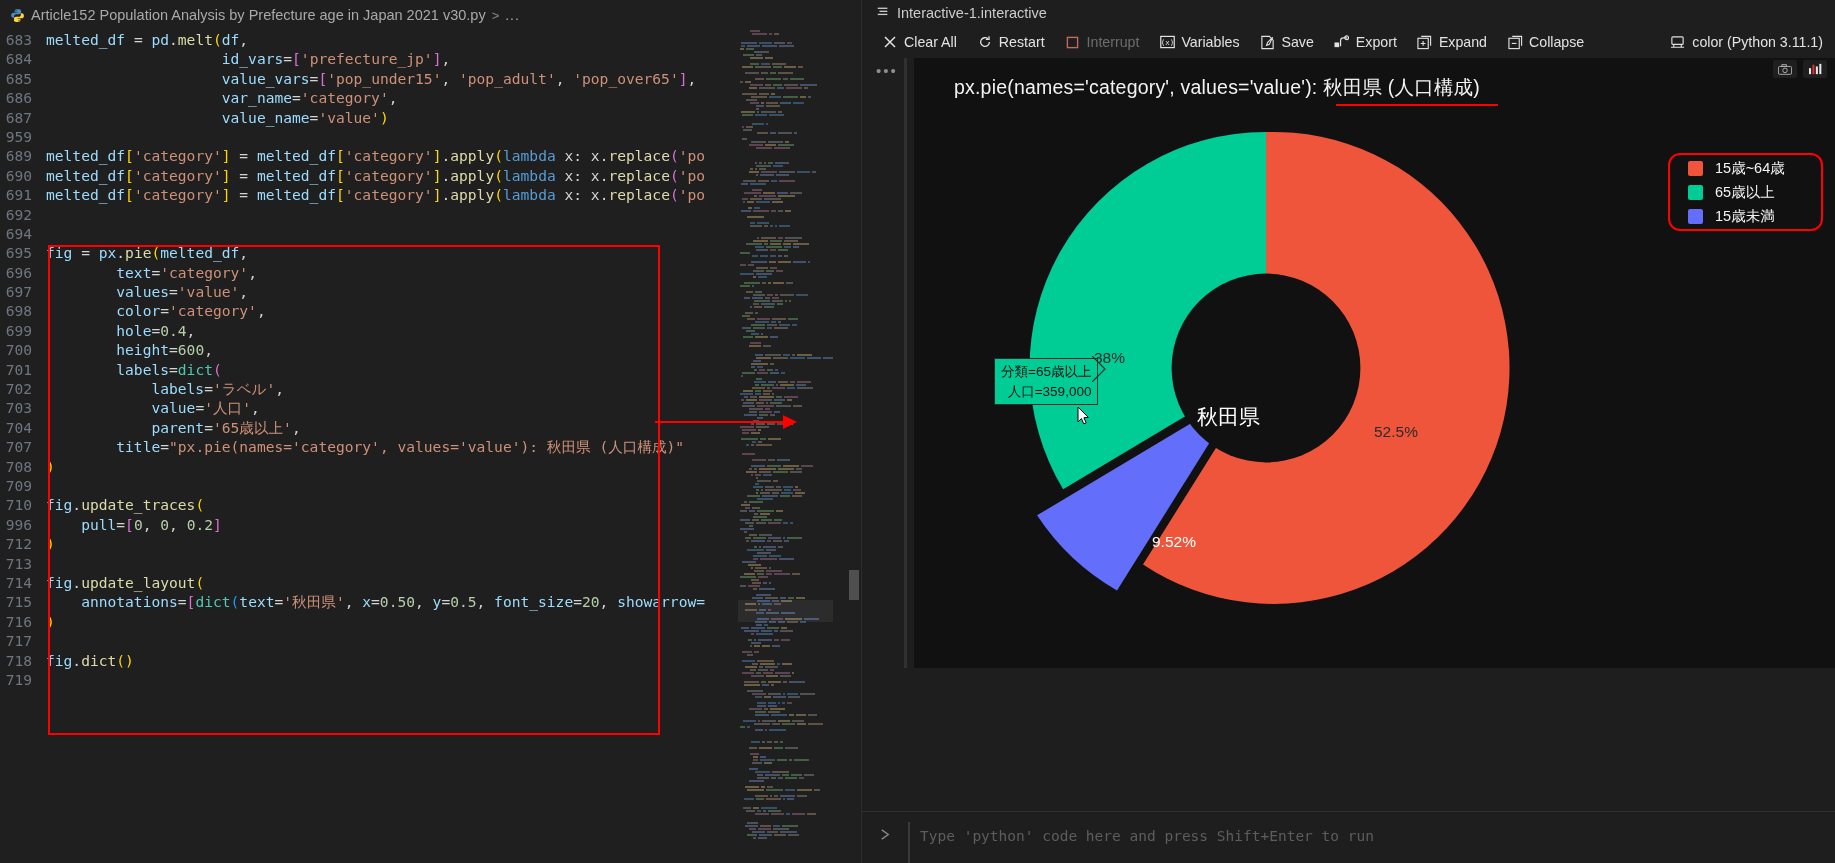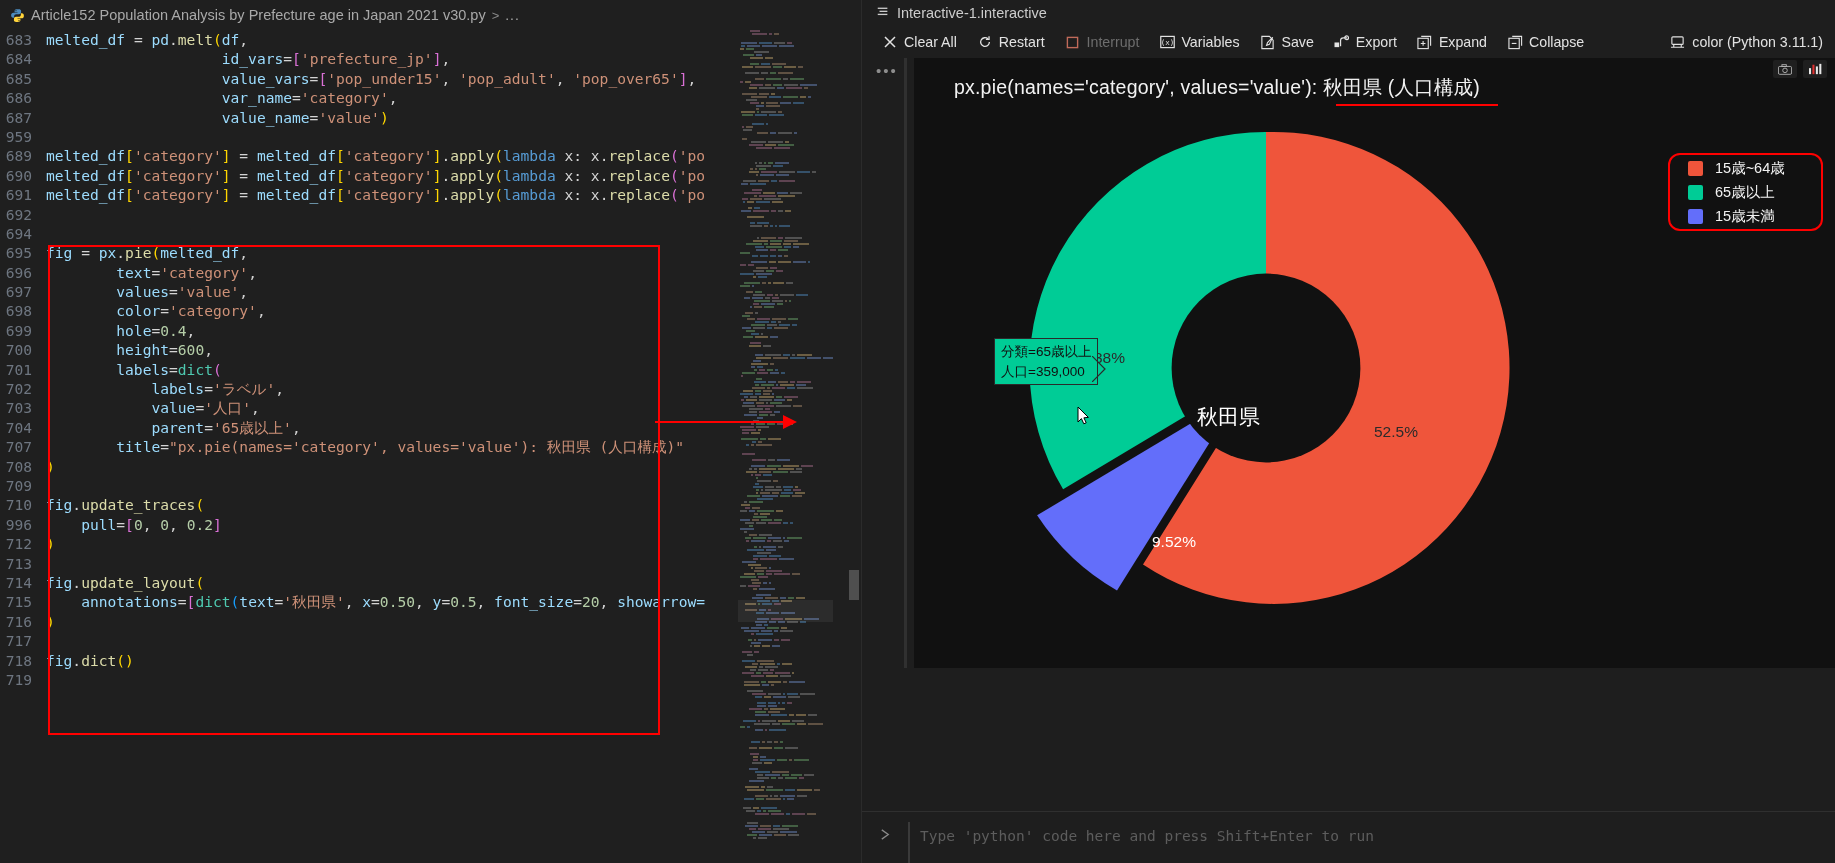--- a/index.html
+++ b/index.html
@@ -1488,21 +1488,21 @@
             <circle cx="352" cy="310" r="94.4" fill="#111111"></circle>
           </svg>
         </div>
 
         <div class="center-label" style="left:283px; top:345px;">秋田県</div>
 
         <div class="slice-pct" style="left:460px; top:365px; color:#2b2b2b;">52.5%</div>
         <div class="slice-pct" style="left:180px; top:291px; color:#2b2b2b;">38%</div>
         <div class="slice-pct" style="left:238px; top:475px; color:#ffffff;">9.52%</div>
 
-        <div class="tooltip" style="left:80px; top:280px;">
+        <div class="tooltip" style="left:80px; top:300px;text-align:right;">
           <div>分類=65歳以上</div>
           <div>人口=359,000</div>
         </div>
         <div class="tooltip-tail" style="left:178px; top:298px;">
           <svg width="14" height="26" viewBox="0 0 14 26">
             <path d="M0 0 L13 13 L0 26" fill="none" stroke="#2a2a2a" stroke-width="1.2"></path>
           </svg>
         </div>
 
         <div class="cursor-arrow" style="left:163px; top:348px;">

